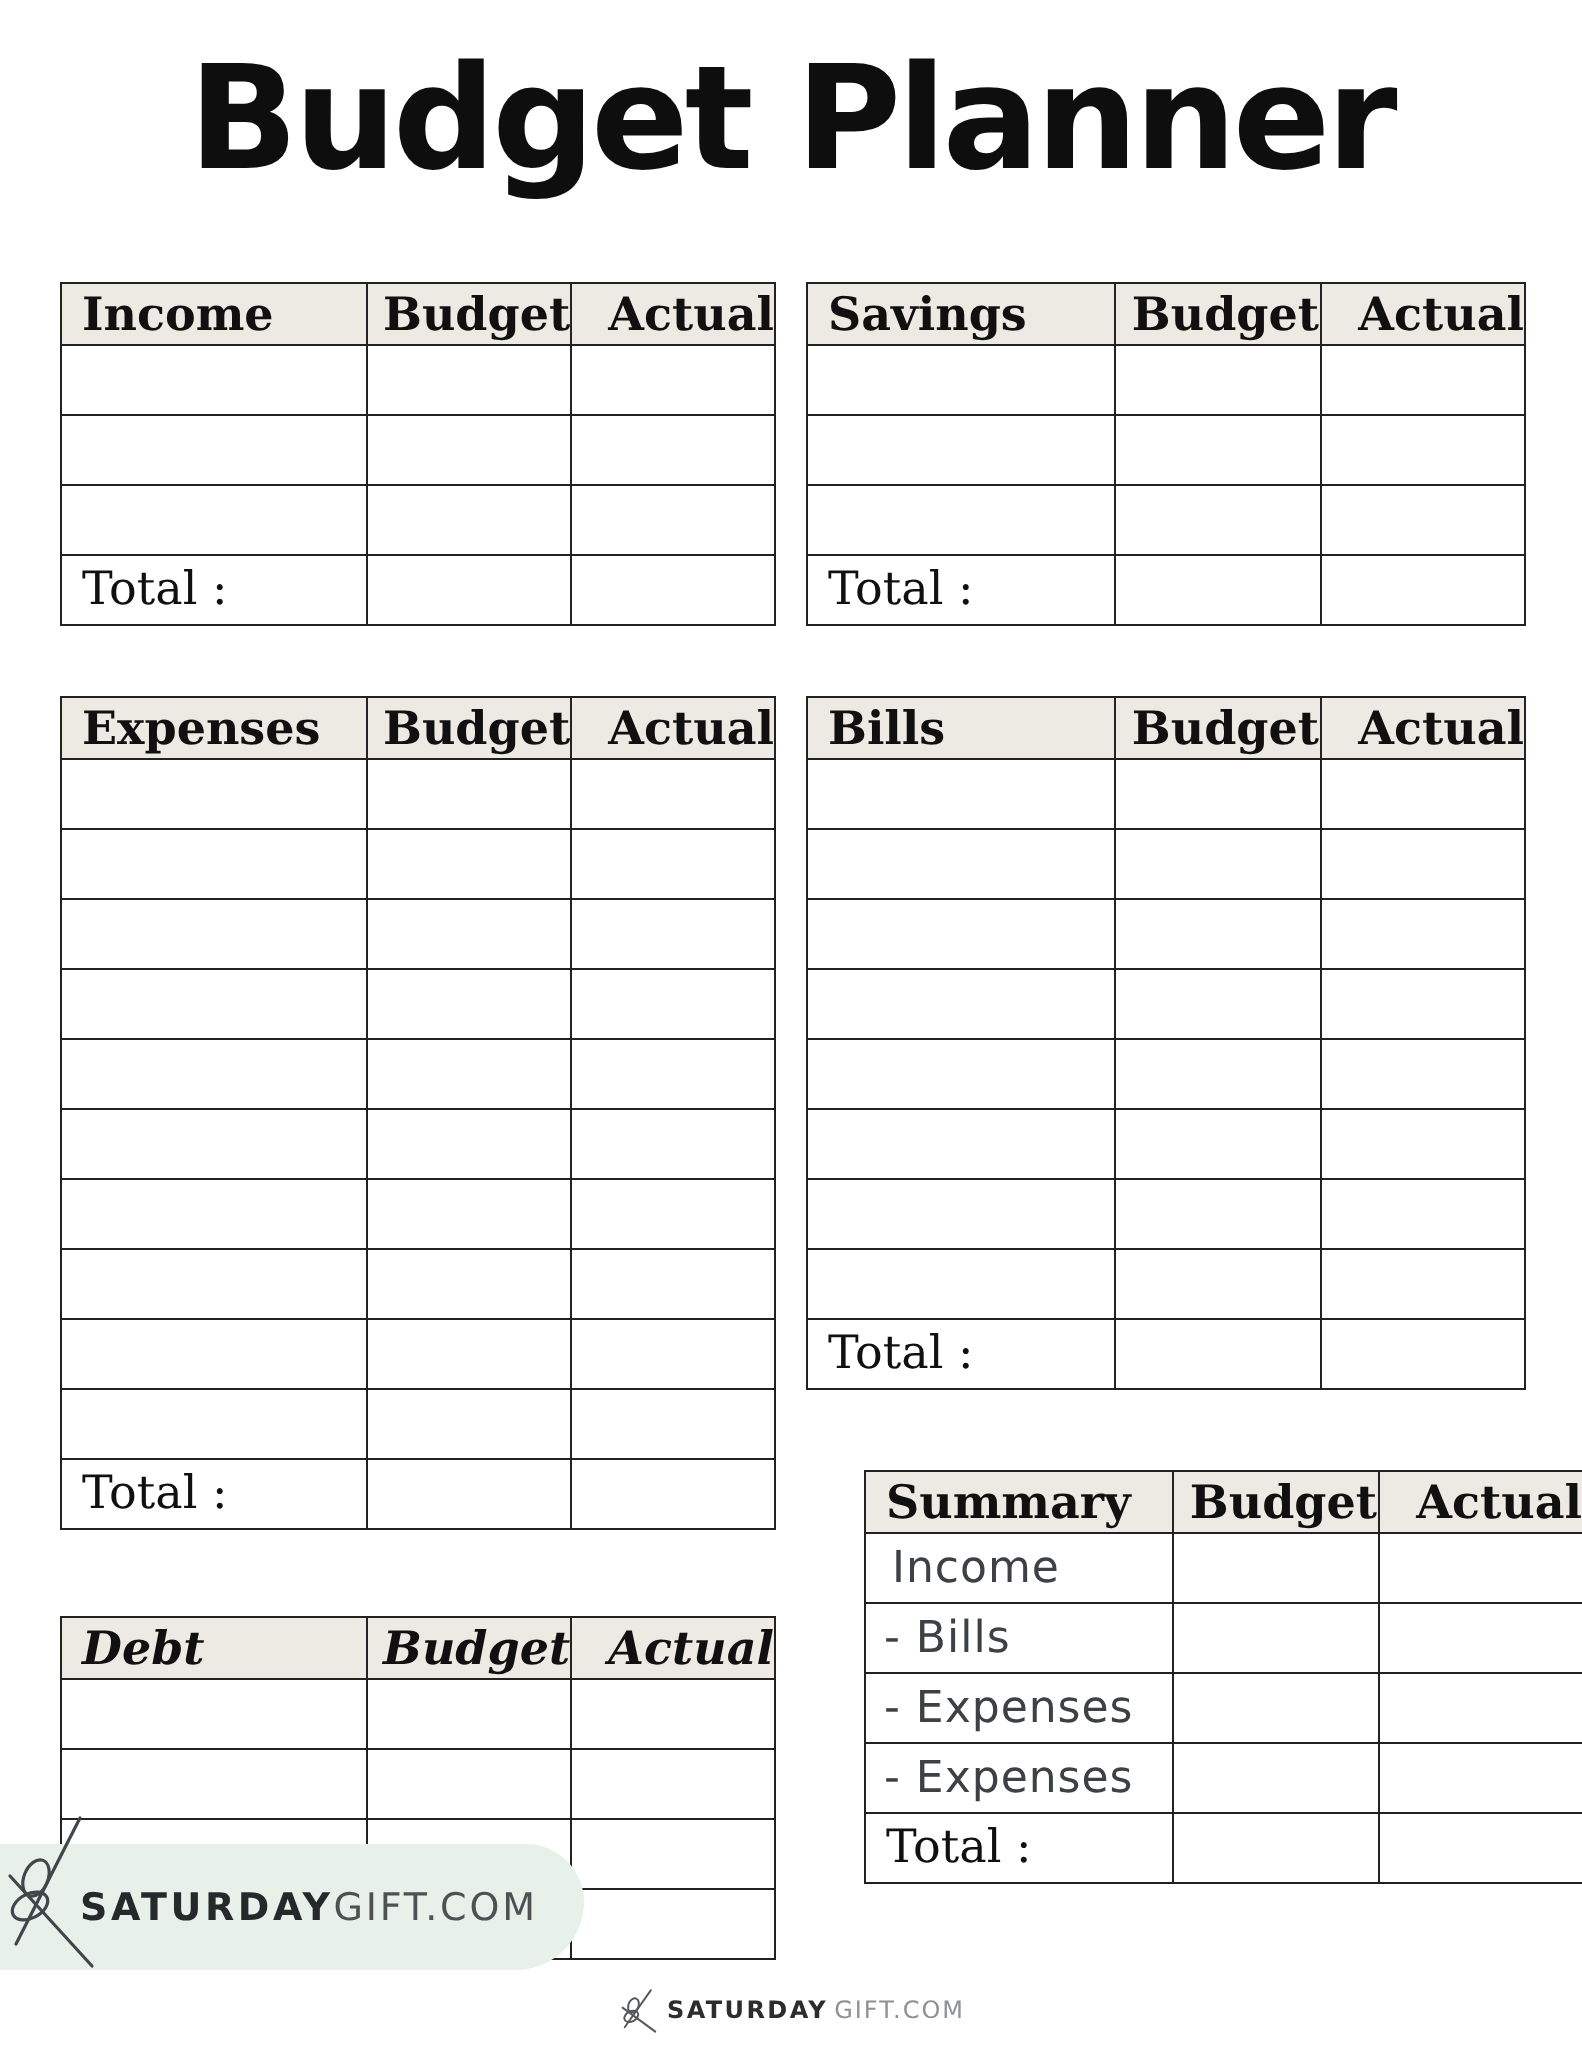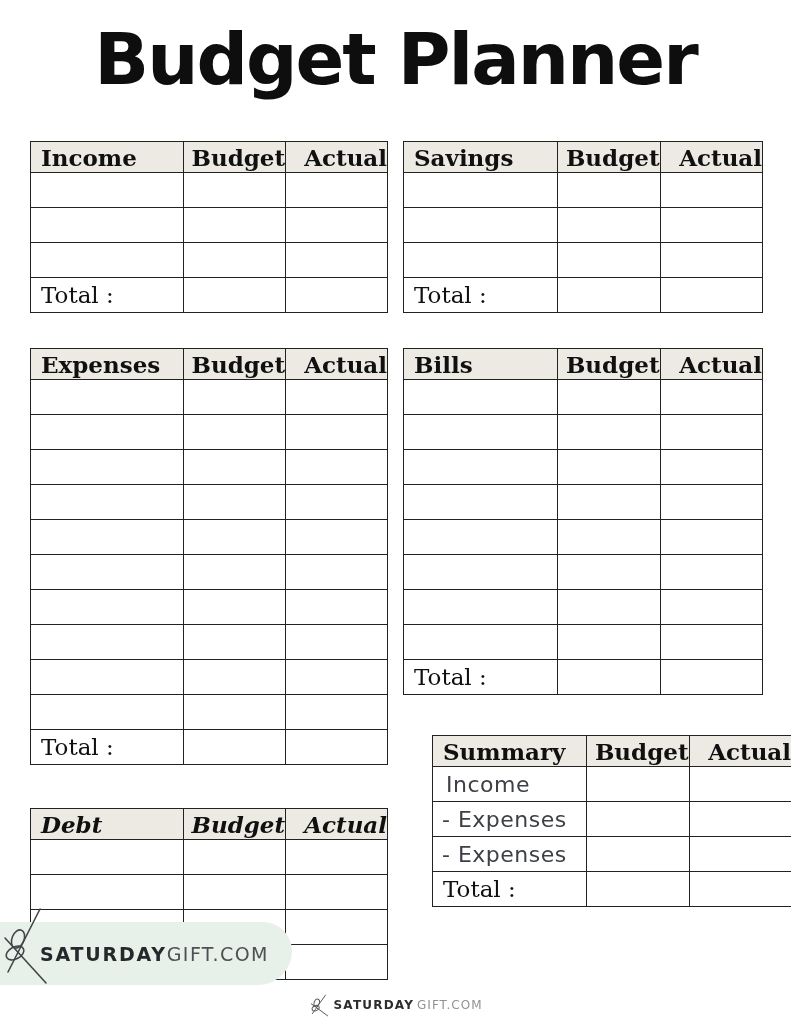--- a/index.html
+++ b/index.html
@@ -276,20 +276,25 @@
             <th class="col">Actual</th>
           </tr>
         </thead>
         <tbody>
           <tr>
             <td class="lbl">Income</td>
             <td></td>
             <td></td>
           </tr>
           <tr>
+            <td class="lbl dash">- Bills</td>
+            <td></td>
+            <td></td>
+          </tr>
+          <tr>
             <td class="lbl dash">- Expenses</td>
             <td></td>
             <td></td>
           </tr>
           <tr>
             <td class="lbl dash">- Expenses</td>
             <td></td>
             <td></td>
           </tr>
           <tr class="total-row">

